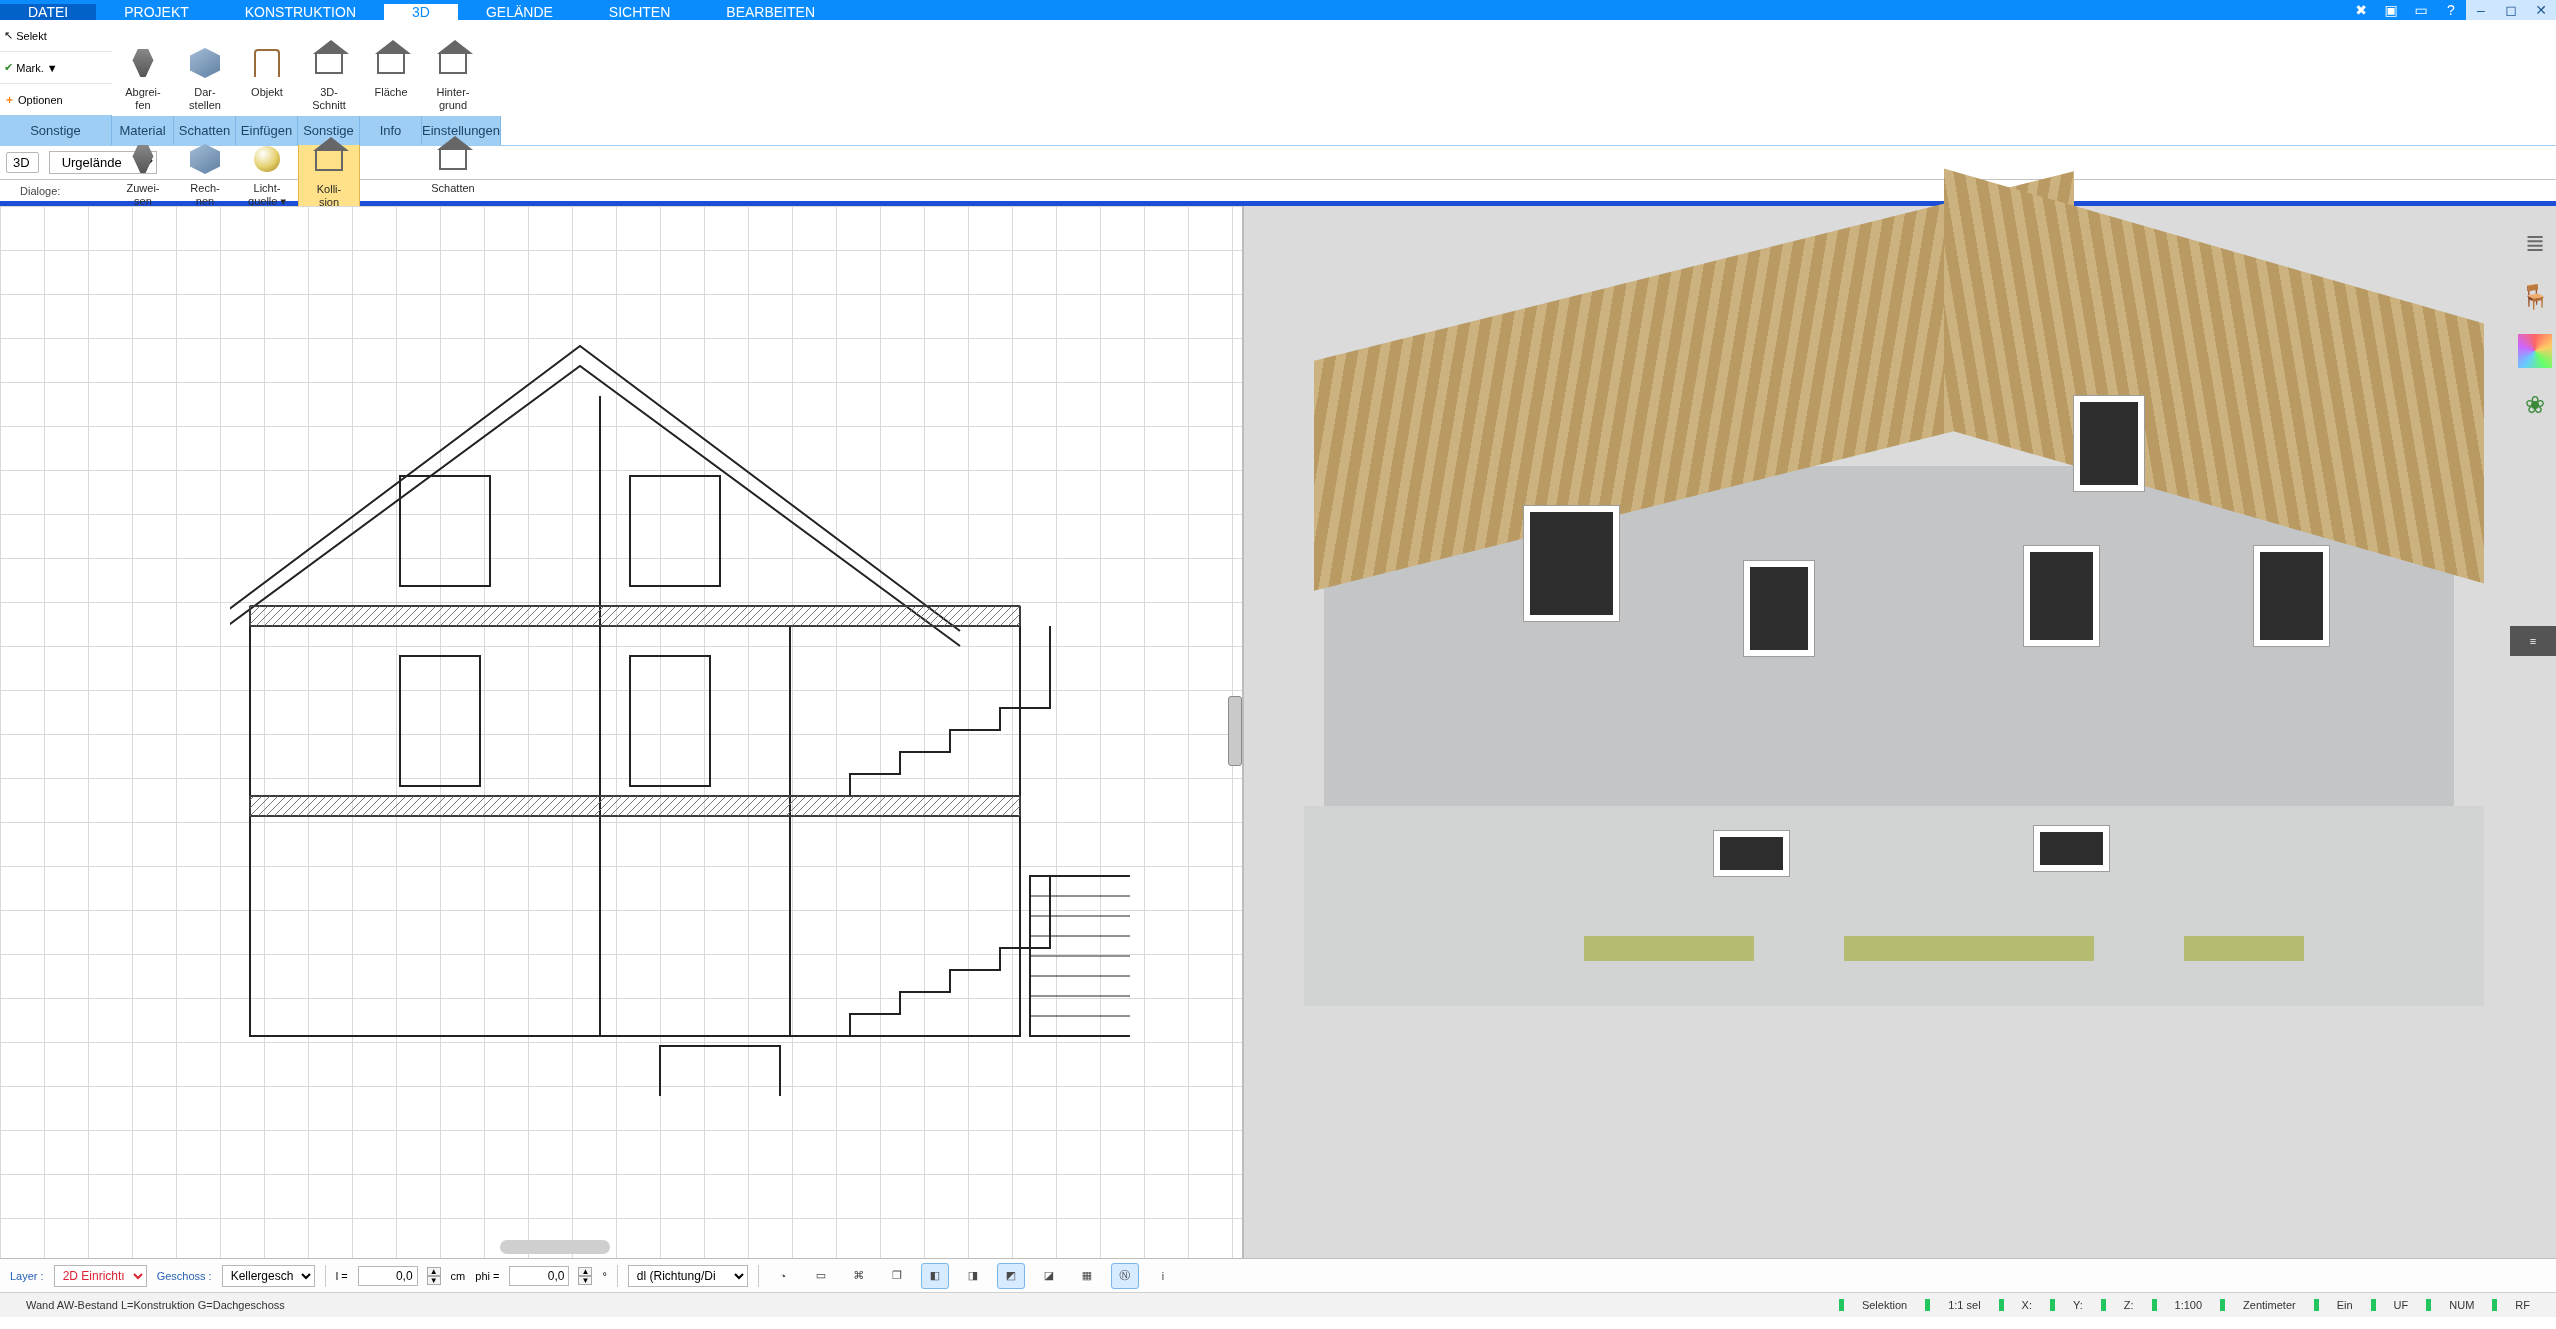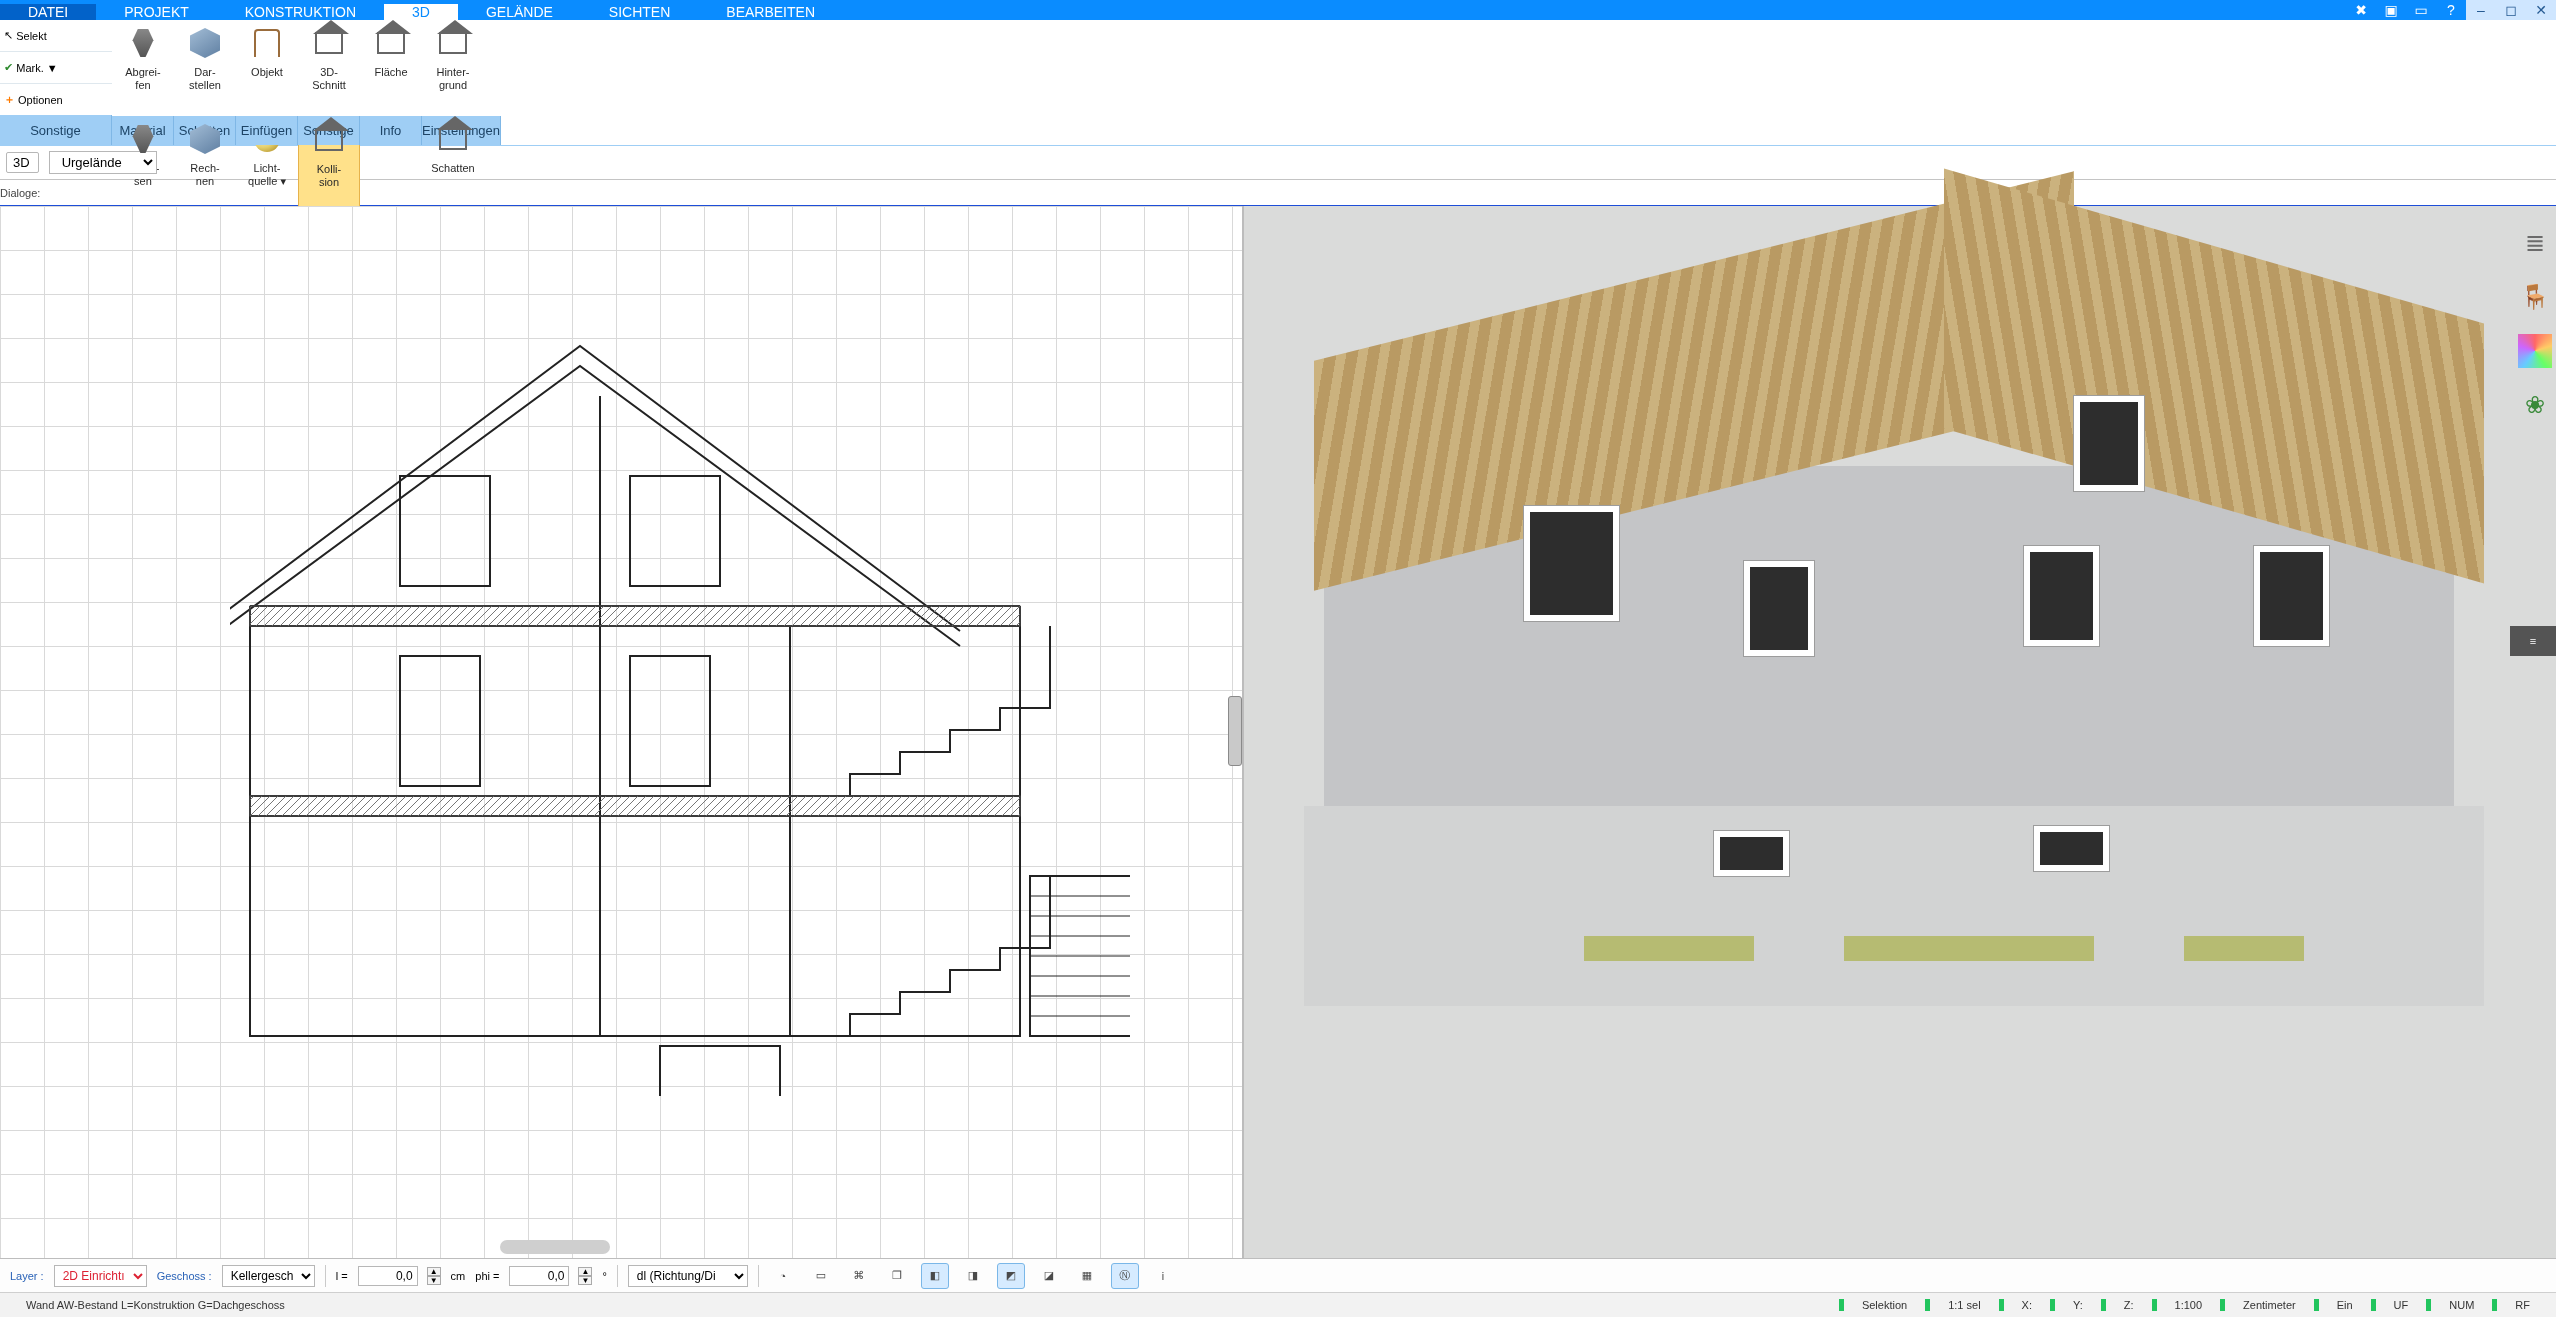--- a/index.html
+++ b/index.html
@@ -13,21 +13,21 @@
 #win-btns{position:absolute;right:0;top:0;display:flex;height:100%}
 #win-btns span{width:30px;display:flex;align-items:center;justify-content:center;font-size:14px}
 #win-btns .blue{background:#0a8cff}
 #win-btns .lite{background:#cfe6ff;color:#265b93}
 
 
 #ribbon{height:126px;background:#fff;border-bottom:1px solid #9fcef5;display:flex}
 #sel-col{width:112px;display:flex;flex-direction:column}
 #sel-col .row{flex:1;display:flex;align-items:center;padding:2px 4px;gap:3px;border-bottom:1px solid #dfe8ee}
 #sel-col .row:last-child{border:none}
-.rib-btn{width:62px;height:96px;display:flex;flex-direction:column;align-items:center;justify-content:flex-start;padding-top:4px;gap:4px;text-align:center;line-height:13px;color:#2a2a2a;cursor:pointer}
+.rib-btn{width:62px;height:96px;display:flex;flex-direction:column;align-items:center;justify-content:flex-start;padding-top:24px;gap:4px;text-align:center;line-height:13px;color:#2a2a2a;cursor:pointer}
 .rib-btn .big-ico{width:38px;height:38px;display:flex;align-items:center;justify-content:center}
 .rib-btn.on{background:#ffe18a;border:1px solid #e6b24b}
 .grp-wrap{display:flex;flex-direction:column}
 .grp-title{height:30px;background:#9fcef5;color:#1d4466;display:flex;align-items:center;justify-content:center;font-size:13px;border-right:1px solid #7fb7e6}
 
 .ic-cube{width:30px;height:30px;background:linear-gradient(145deg,#a3bdd6,#5f7fa2);clip-path:polygon(50% 0,100% 25%,100% 75%,50% 100%,0 75%,0 25%)}
 .ic-circle{width:26px;height:26px;border-radius:50%;background:radial-gradient(circle at 35% 30%,#fff,#e4cf6b 55%,#a27c15)}
 .ic-tree{width:26px;height:30px;background:radial-gradient(circle at 50% 35%,#4caf50 55%,transparent 56%),linear-gradient(#7a5230,#7a5230) center 22px/6px 10px no-repeat}
 .ic-play{width:34px;height:34px;border-radius:50%;background:#000;display:flex;align-items:center;justify-content:center}
 .ic-play:after{content:"";border-left:12px solid #fff;border-top:8px solid transparent;border-bottom:8px solid transparent;margin-left:3px}
@@ -37,21 +37,21 @@
 .ic-chair{width:26px;height:28px;border:2px solid #9a6c3c;border-bottom:none;border-radius:4px 4px 0 0}
 .ic-house{width:28px;height:22px;border:2px solid #666;position:relative}
 .ic-house:before{content:"";position:absolute;top:-14px;left:-4px;width:0;height:0;border-left:18px solid transparent;border-right:18px solid transparent;border-bottom:14px solid #666}
 .ic-screen{width:30px;height:22px;border:2px solid #555;border-radius:3px;position:relative}
 .ic-screen:after{content:"";position:absolute;bottom:-6px;left:10px;width:8px;height:5px;background:#555}
 
 
 #ctx-row{height:34px;border-bottom:1px solid #c4c4c4;display:flex;align-items:center;padding:0 6px;gap:10px}
 #ctx-row .tag{border:1px solid #b7b7b7;padding:2px 8px 2px 6px;border-radius:2px;font-size:13px;background:#fff}
 #ctx-row select{border:1px solid #b7b7b7;padding:2px 18px 2px 8px;font-size:13px;background:#fff}
-#dialoge{height:26px;border-bottom:1px solid #1d4ed8;display:flex;align-items:center;padding:0 0;color:#444}
+#dialoge{height:26px;border-bottom:5px solid #1d4ed8;display:flex;align-items:center;padding:0 20px;color:#444}
 
 
 #work{position:relative;height:1052px;background:#f4f4f4;display:flex}
 #pane2d{width:1244px;height:100%;background:#fff;background-image:linear-gradient(#d9d9d9 1px,transparent 1px),linear-gradient(90deg,#d9d9d9 1px,transparent 1px);background-size:44px 44px;position:relative;border-right:2px solid #bcbcbc}
 #pane3d{flex:1;background:#dadbda;position:relative}
 #splitter{position:absolute;left:1228px;top:490px;width:14px;height:70px;background:#c9c9c9;border:1px solid #8a8a8a;border-radius:3px}
 
 
 #drawing{position:absolute;left:230px;top:70px}
 

